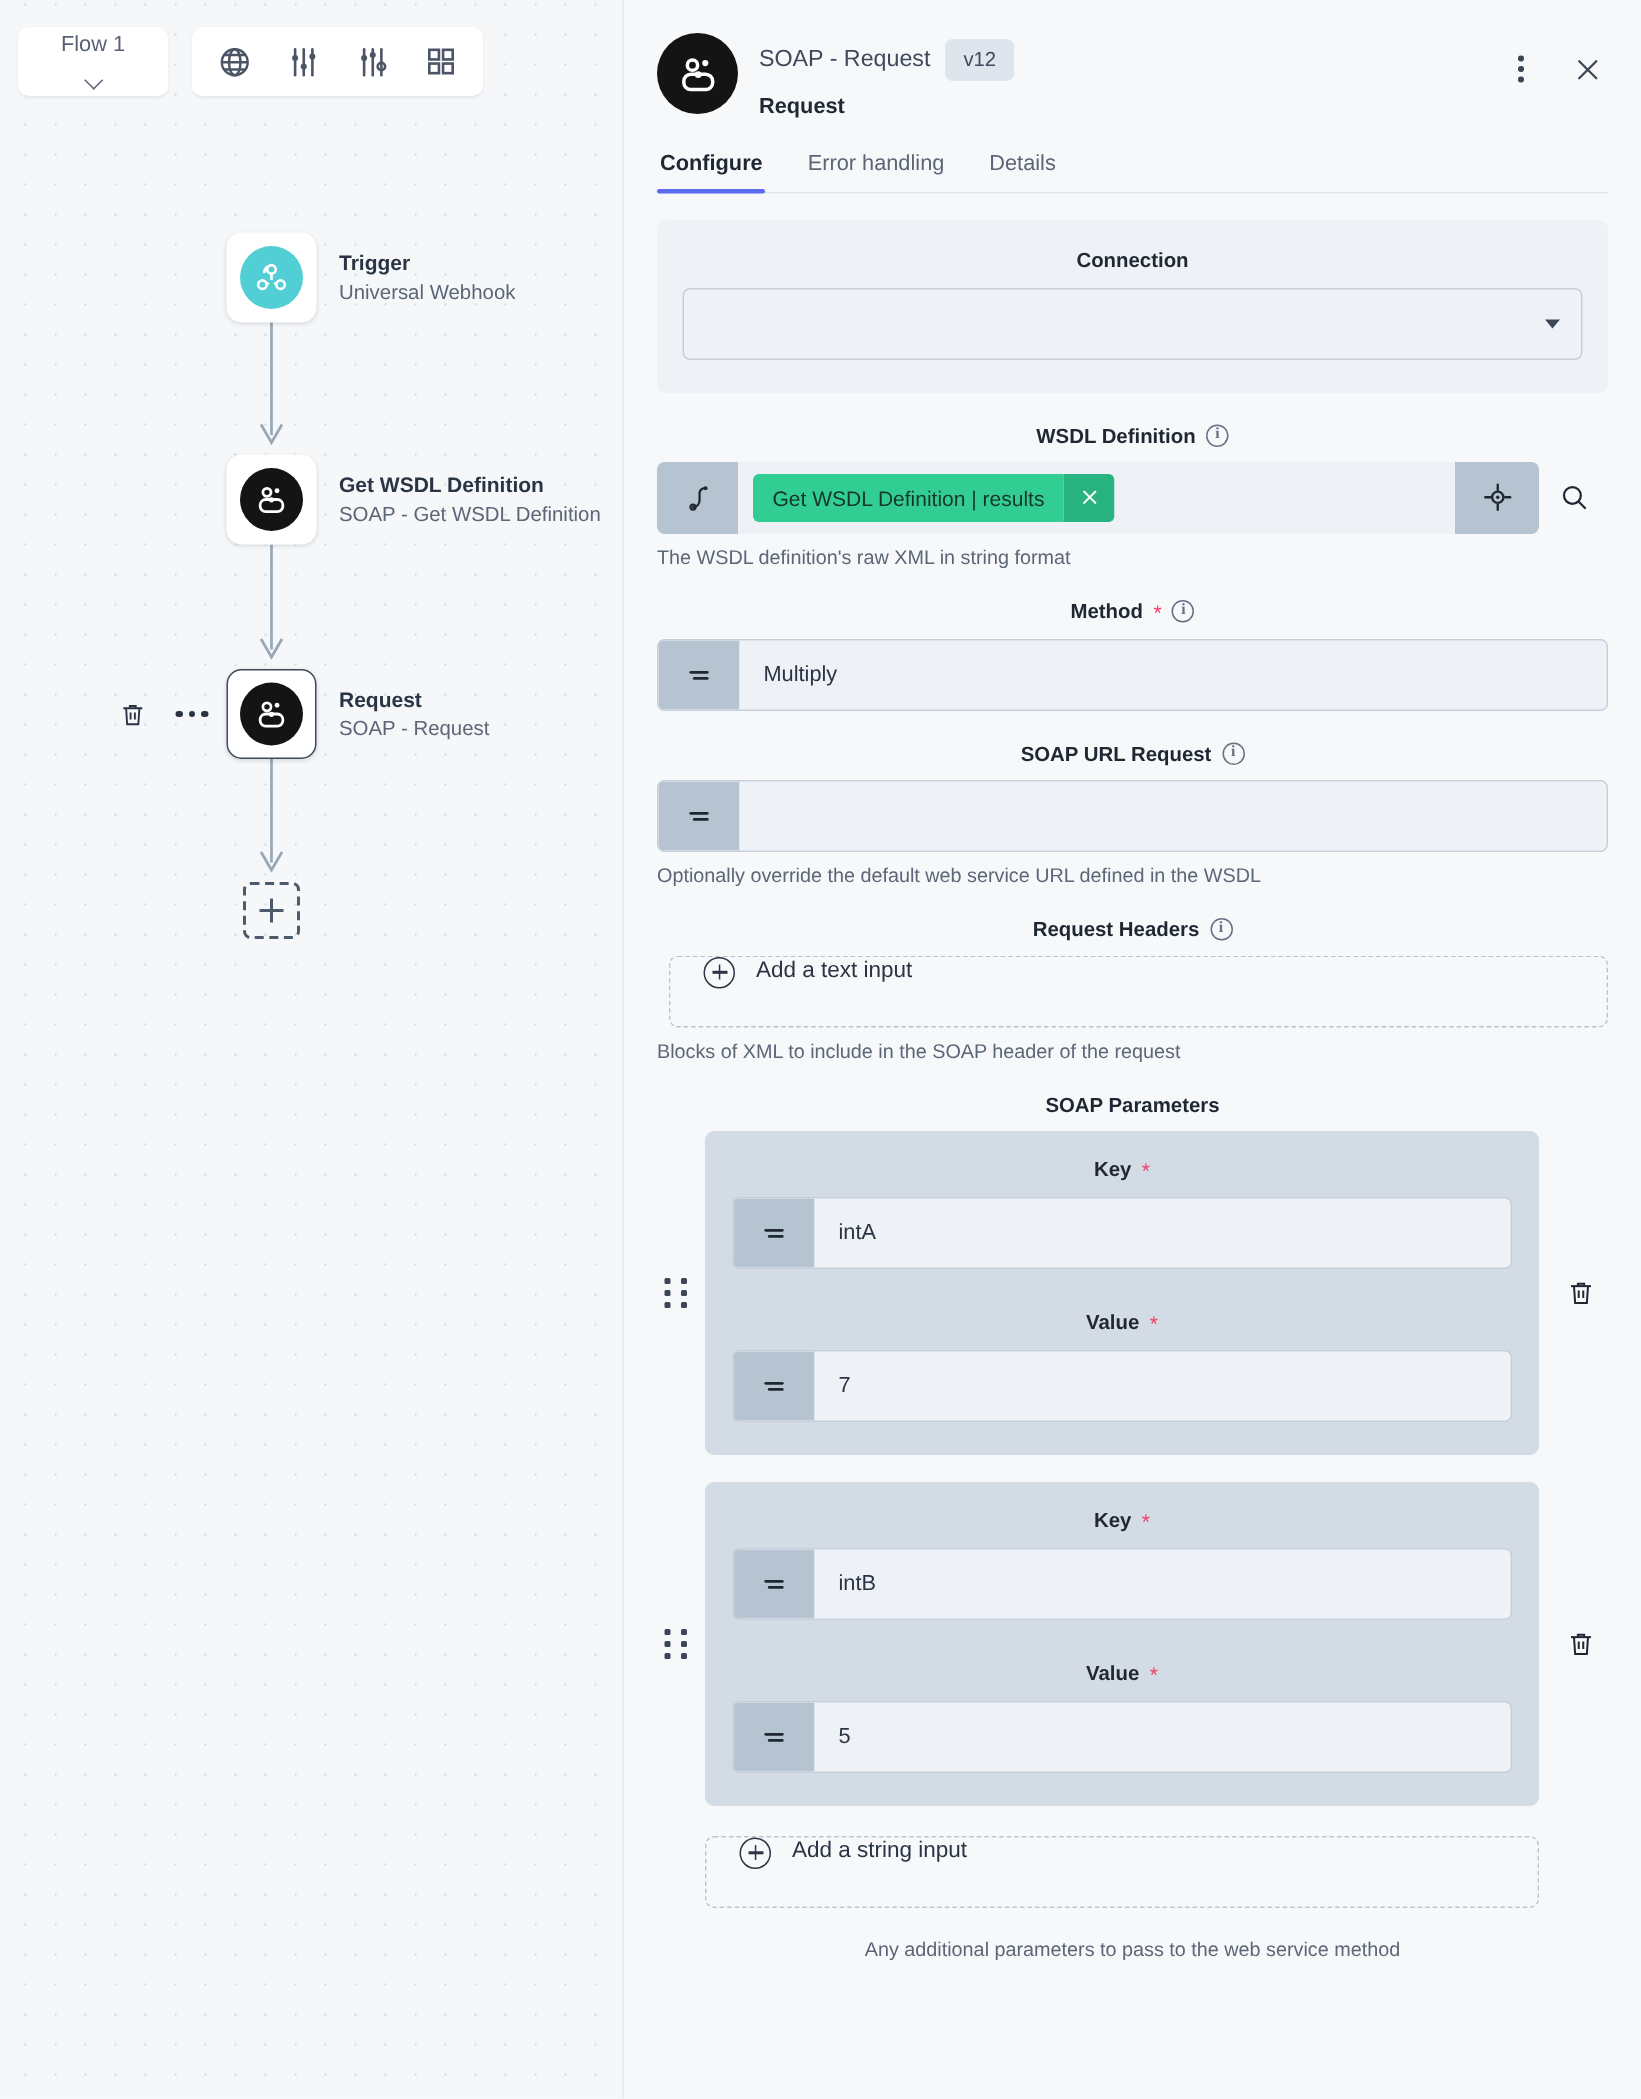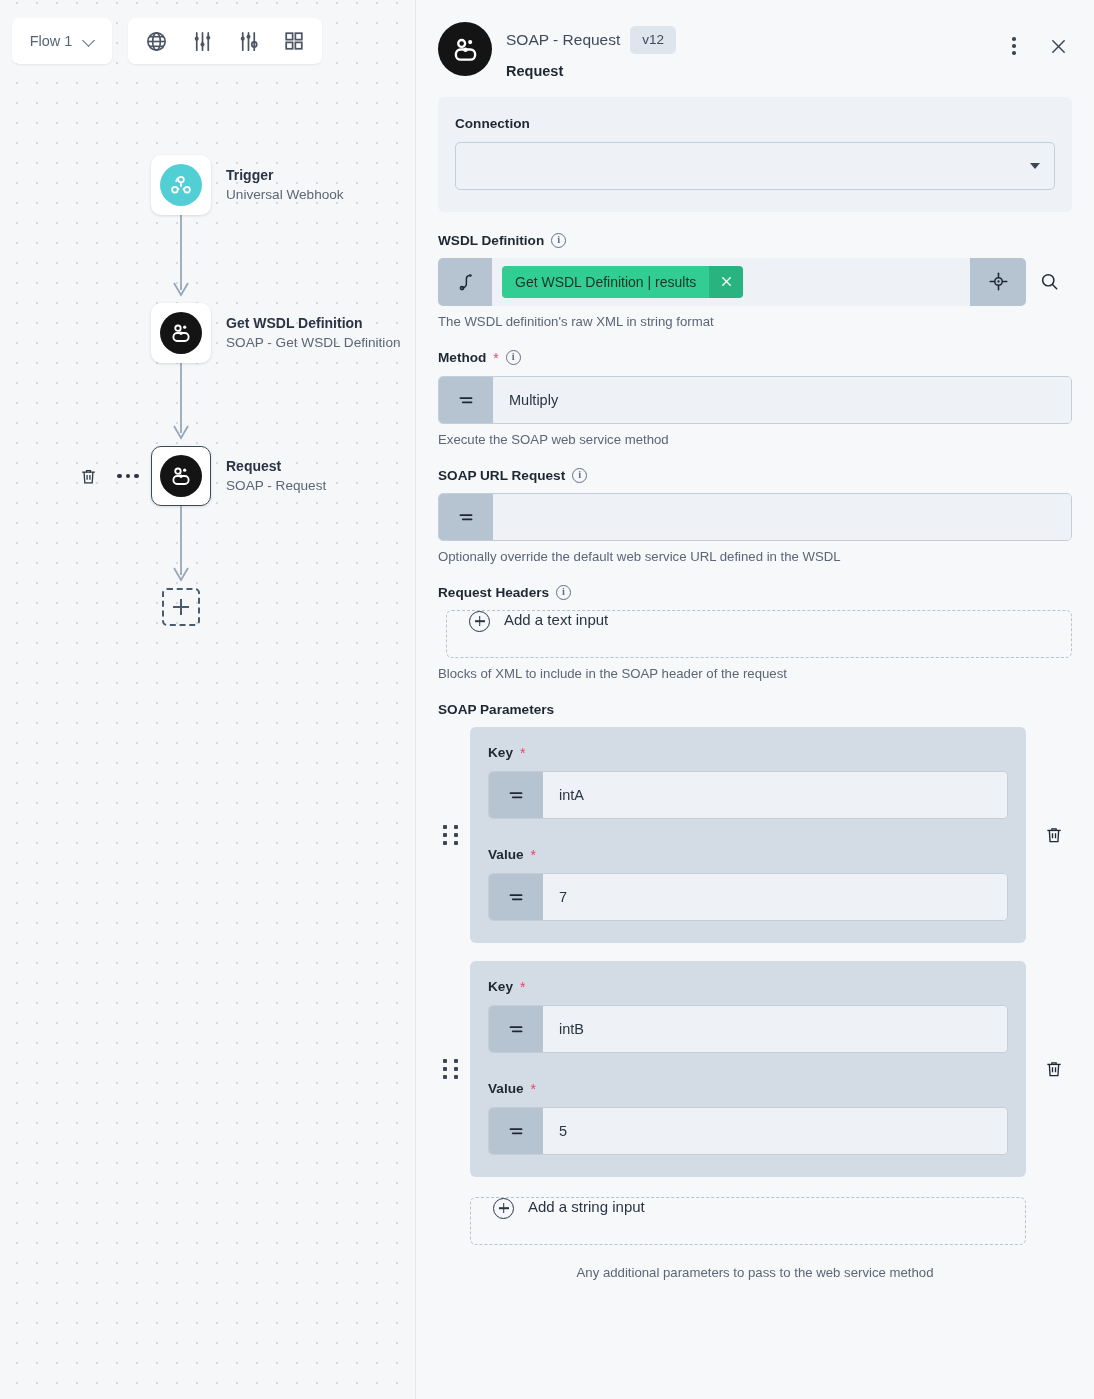--- a/index.html
+++ b/index.html
@@ -27,20 +27,21 @@
     position: absolute; top: 18px; left: 12px;
     display: flex; align-items: center; gap: 16px;
     z-index: 5;
   }
   .flow-select {
     width: 100px; height: 46px;
     background: #ffffff; border-radius: 7px;
     display: flex; align-items: center; justify-content: center; gap: 11px;
     box-shadow: 0 1px 2px rgba(16,24,40,.07);
     cursor: pointer;
+    flex-direction: column;
   }
   .flow-select .lbl { font-size: 14.5px; color: #596275; }
   .chev { width: 11px; height: 11px; position: relative; }
   .chev::after {
     content: ""; position: absolute; left: 1px; top: 0px;
     width: 8px; height: 8px;
     border-right: 1.9px solid #596275; border-bottom: 1.9px solid #596275;
     transform: rotate(45deg);
   }
   .tool-group {
@@ -141,21 +142,21 @@
   }
 
   .panel-body { flex: 1; overflow: hidden; padding: 0 22px; }
 
   .conn-card {
     background: #eef2f6; border-radius: 6px;
     padding: 19px 17px 22px 17px; margin-top: 18px;
   }
   .field-label {
     font-size: 13.6px; font-weight: bold; color: #1f2733;
-    display: flex; align-items: center; gap: 7px;
+    display: flex; align-items: center; gap: 7px; justify-content: center;
   }
   .req-star { color: #f0426b; font-size: 14px; font-weight: normal; }
   .info-i {
     width: 15px; height: 15px; border-radius: 50%;
     border: 1.3px solid #667085; color: #667085;
     font-size: 10.5px; font-weight: bold; line-height: 12.5px;
     text-align: center; font-family: "Liberation Serif", serif;
     cursor: pointer; flex: none;
   }
   .select-box {
@@ -433,20 +434,25 @@
           </div>
           <div class="ph-act">
             <svg width="21" height="21" viewBox="0 0 24 24" fill="none" stroke="#3c4656" stroke-width="1.7" stroke-linecap="round">
               <line x1="5.5" y1="5.5" x2="18.5" y2="18.5"></line>
               <line x1="18.5" y1="5.5" x2="5.5" y2="18.5"></line>
             </svg>
           </div>
         </div>
       </div>
 
+      <div class="tabs">
+        <div class="tab active">Configure</div>
+        <div class="tab">Error handling</div>
+        <div class="tab">Details</div>
+      </div>
     </div>
 
     <div class="panel-body">
 
       <div class="conn-card">
         <div class="field-label">
           <span>Connection</span>
         </div>
         <div class="select-box">
           <span></span>
@@ -510,21 +516,20 @@
           <div class="expr-input">
             <div class="expr-prefix">
               <svg width="22" height="22" viewBox="0 0 24 24" fill="none" stroke="#1f2733" stroke-width="2" stroke-linecap="round">
                 <line x1="6" y1="10" x2="18" y2="10"></line>
                   <line x1="8.5" y1="14.5" x2="18" y2="14.5"></line>
               </svg>
             </div>
             <div class="expr-val">Multiply</div>
           </div>
         </div>
-        <div class="hint">Execute the SOAP web service method</div>
       </div>
 
       <div class="field-group">
         <div class="field-label">
           <span>SOAP URL Request</span>
           <span class="info-i">i</span>
         </div>
         <div class="expr-row">
           <div class="expr-input">
             <div class="expr-prefix">

